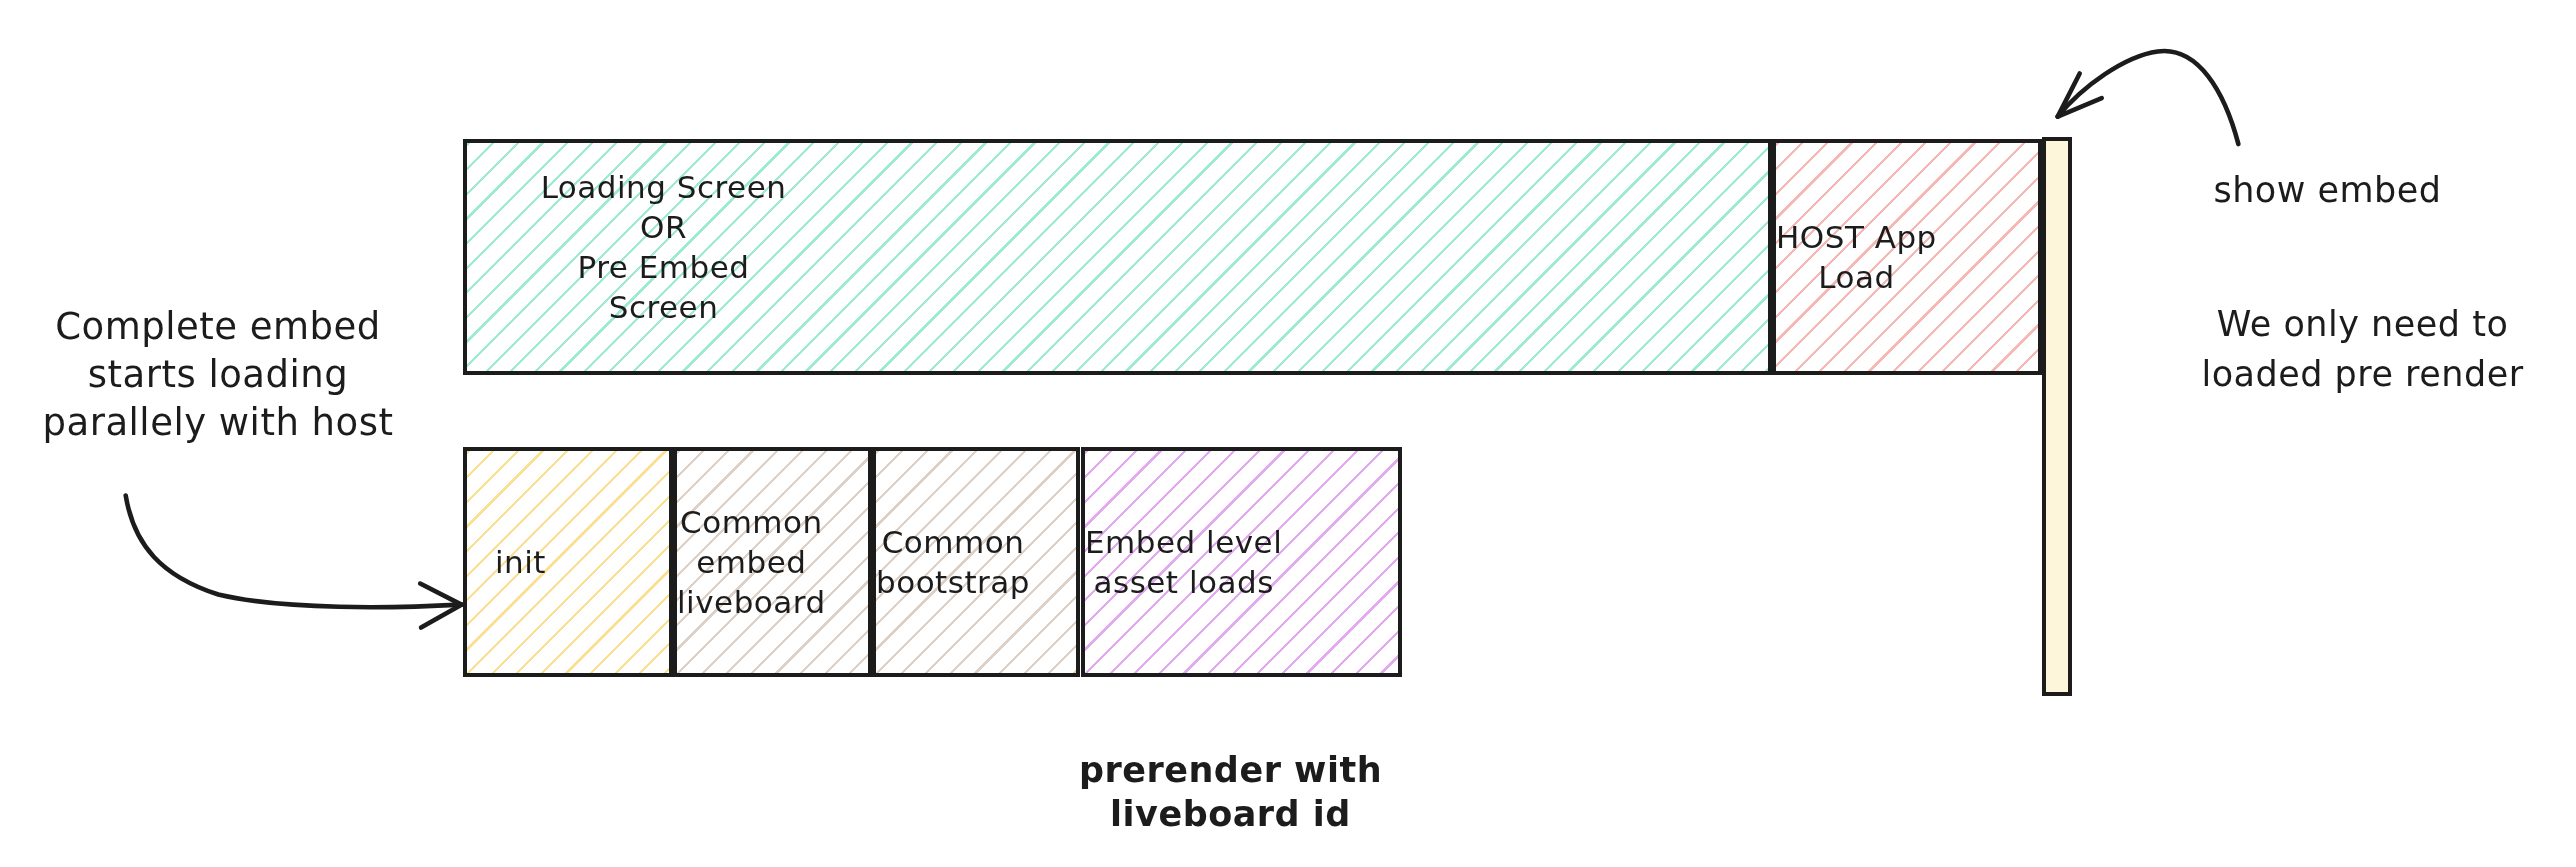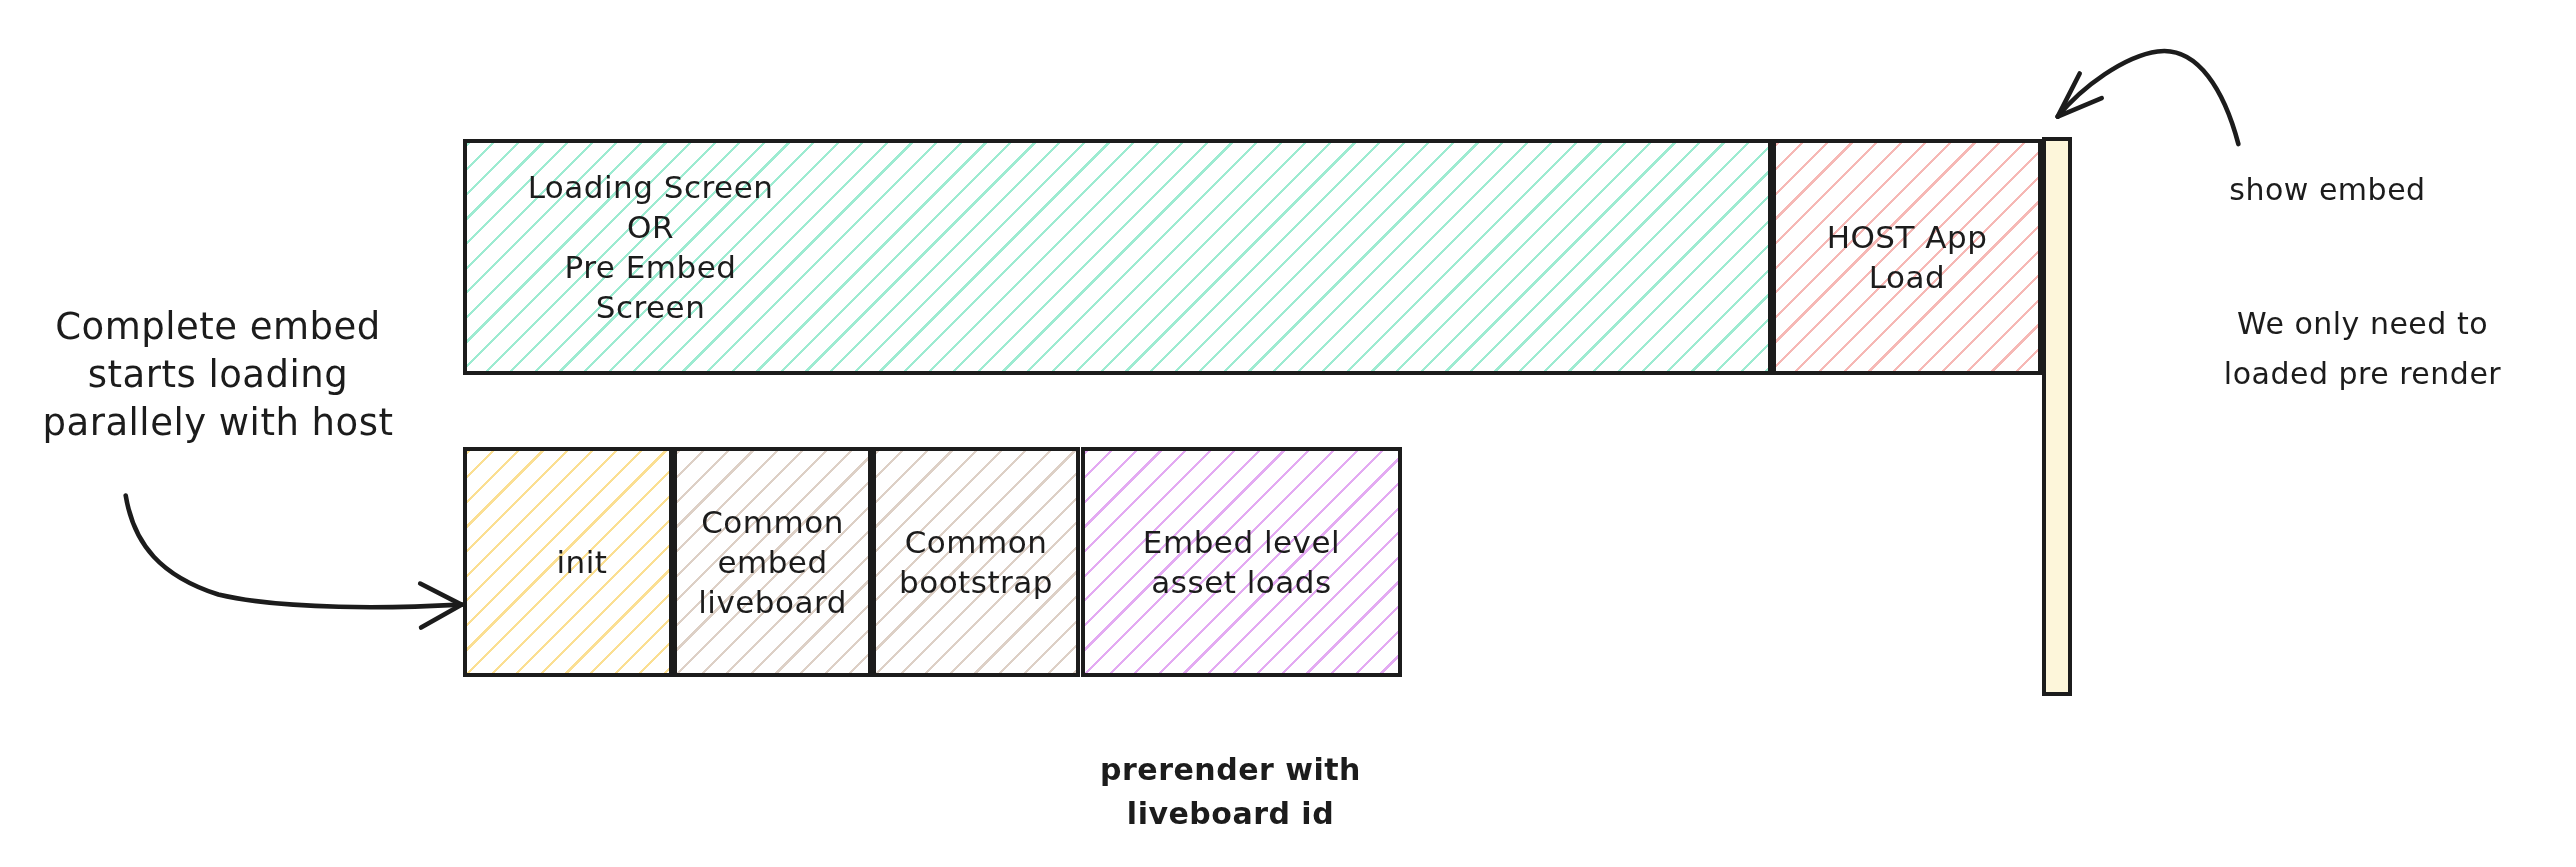--- a/index.html
+++ b/index.html
@@ -31,44 +31,45 @@
     stroke-linecap: round;
     stroke-linejoin: round;
   }
   .box {
     position: absolute;
     box-sizing: border-box;
     border: 4.6px solid #1c1c1c;
     background-color: #ffffff;
     display: flex;
     flex-direction: column;
-    align-items: center;
+    align-items: flex-start;
     justify-content: center;
   }
   .label {
     text-align: center;
     font-size: 31px;
     line-height: 40px;
     color: #1c1c1c;
     letter-spacing: 0.5px;
   }
   .label div { white-space: nowrap; }
   
   .box.pre-embed {
     align-items: flex-start;
     justify-content: flex-start;
+    padding-left: 13px;
   }
   .box.pre-embed .label {
     width: 367px;
     margin-top: 24px;
   }
   .note {
     position: absolute;
     text-align: center;
-    font-size: 30px;
+    font-size: 35px;
     line-height: 50px;
     color: #1c1c1c;
     letter-spacing: 0.5px;
   }
   .note div { white-space: nowrap; }
   .note.left-note { font-size: 37px; line-height: 48px; padding-left: 16px; }
   .bar {
     position: absolute;
     box-sizing: border-box;
     border: 4.6px solid #1c1c1c;

